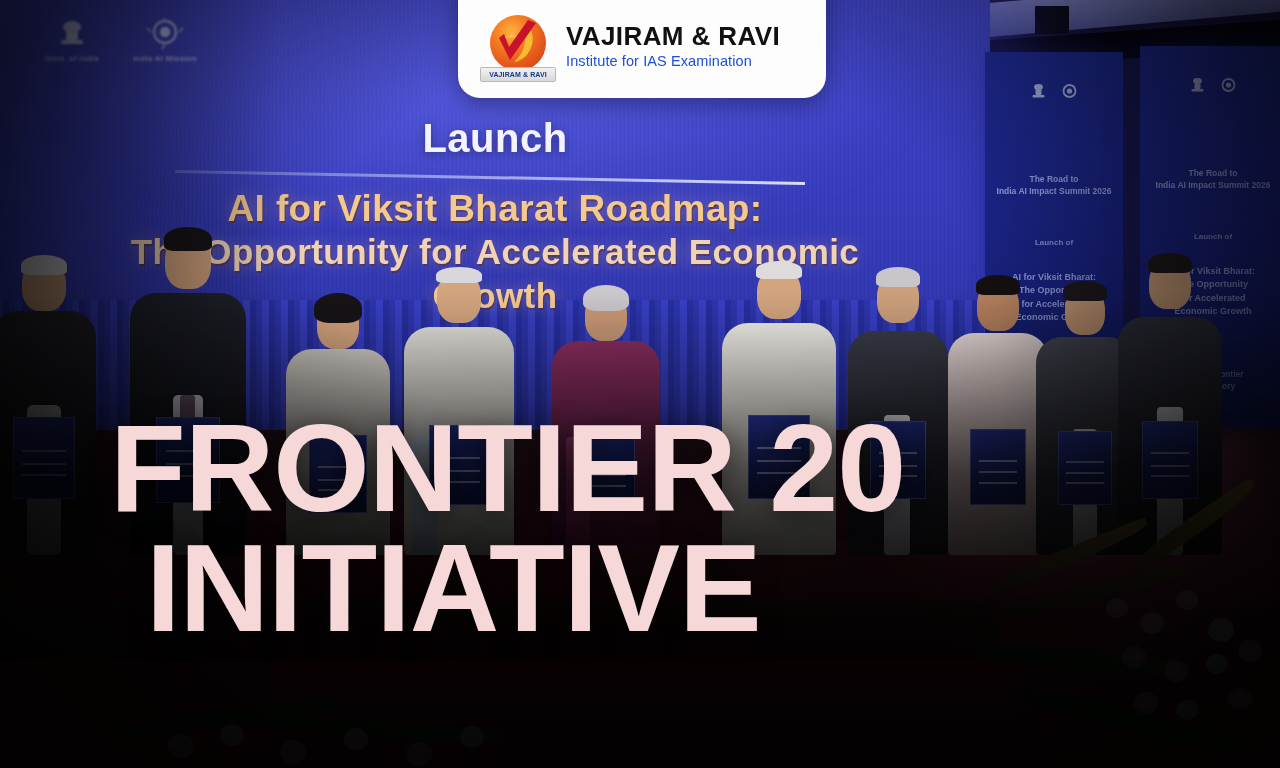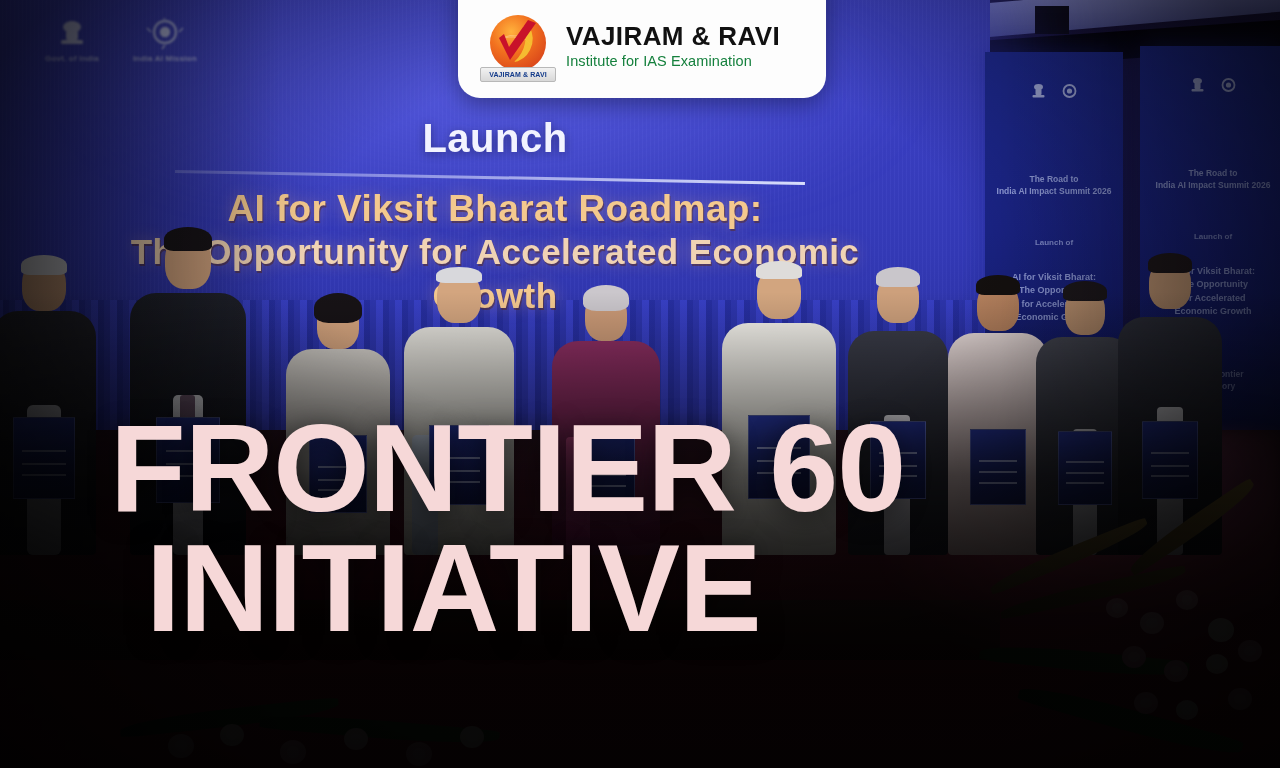--- a/index.html
+++ b/index.html
@@ -159,21 +159,21 @@
   
   .logo-card{
     position:absolute;left:458px;top:-18px;width:368px;height:116px;
     background:#fdfdfd;border-radius:0 0 22px 22px;
     display:flex;align-items:center;gap:14px;padding:20px 16px 8px 26px;
     box-shadow:0 6px 22px rgba(0,0,0,.35);
   }
   .logo-mark{position:relative;width:68px;height:68px;flex:0 0 68px;}
   .logo-words{display:flex;flex-direction:column;justify-content:center;}
   .brand{font-size:26px;font-weight:700;color:#111;letter-spacing:.4px;line-height:1.05;}
-  .tagline{font-size:14.5px;color:#15803d;letter-spacing:.1px;margin-top:3px;}
+  .tagline{font-size:14.5px;color:#1d4ed8;letter-spacing:.1px;margin-top:3px;}
   .ribbon{
     position:absolute;left:-4px;bottom:-2px;width:76px;height:15px;
     background:linear-gradient(180deg,#f2f2f2,#d8d8d8);
     border:1px solid #b8b8b8;border-radius:2px;
     font-size:7px;font-weight:700;color:#123a8a;text-align:center;line-height:14px;letter-spacing:.1px;
   }
 </style>
 </head>
 <body>
 
@@ -436,21 +436,21 @@
       <div class="rose" style="left:160px;top:50px;width:26px;height:24px;background:#e49db3;"></div>
       <div class="rose" style="left:224px;top:38px;width:24px;height:22px;background:#edc8ce;"></div>
       <div class="rose" style="left:286px;top:52px;width:26px;height:24px;background:#e39bb0;"></div>
       <div class="rose" style="left:340px;top:36px;width:24px;height:22px;background:#f0ddd7;"></div>
     </div>
   </div>
 
   <div class="vignette"></div>
 
   <div class="headline">
-    <span class="l1">FRONTIER 60</span>
+    <span class="l1">FRONTIER 20</span>
     <span class="l2">INITIATIVE</span>
   </div>
 
   <div class="logo-card">
     <div class="logo-mark">
       <svg viewBox="0 0 68 68" width="68" height="68">
         <defs>
           <radialGradient id="og" cx="38%" cy="30%" r="78%">
             <stop offset="0%" stop-color="#ffb13c"></stop>
             <stop offset="48%" stop-color="#f2711f"></stop>

